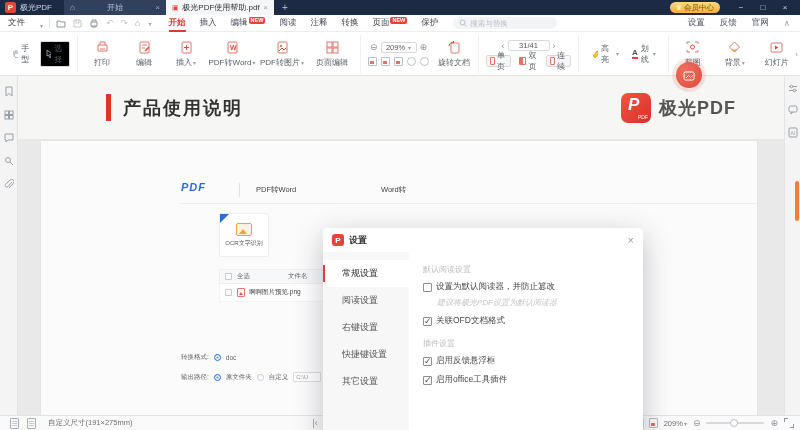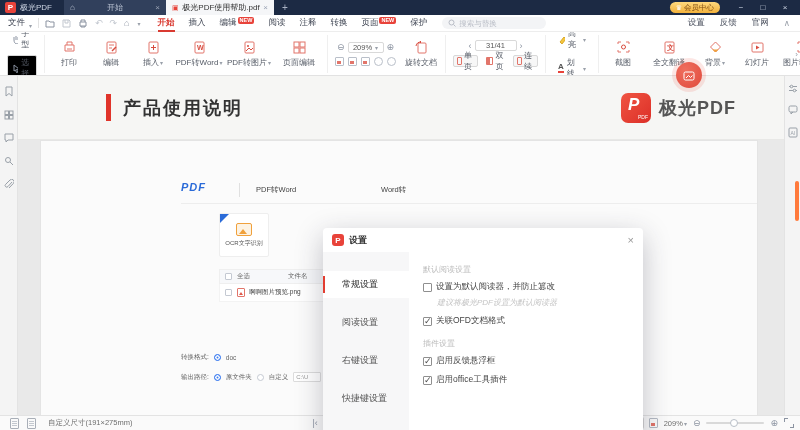--- a/index.html
+++ b/index.html
@@ -16,38 +16,38 @@
   .t-doc-ic{color:#e8433a;font-size:7px;}
   .t-x{color:#9aa3b5;font-size:8px;}
   .t-plus{margin-left:8px;color:#aab3c5;font-size:10px;position:relative;}
   .member{margin-left:auto;height:11px;padding:0 6px;background:linear-gradient(#ffd97e,#f2b23c);border-radius:6px;color:#7c4a12;font-size:7.5px;display:flex;align-items:center;gap:2px;}
   .member .crown{color:#fff;font-size:7px;}
   .winbtns{display:flex;gap:0;margin-left:10px;margin-right:4px;}
   .winbtn{width:22px;text-align:center;font-size:8px;color:#cdd5e3;cursor:default;}
 
   
   .menubar{position:absolute;top:15px;left:0;right:0;height:17px;background:#fff;border-bottom:1px solid #ededed;display:flex;align-items:center;font-size:8.5px;color:#3e4452;}
-  .m-file{margin-left:8px;display:flex;gap:3px;align-items:flex-end;}
+  .m-file{margin-left:8px;display:flex;gap:14px;align-items:flex-end;}
   .m-sep{width:1px;height:10px;background:#e2e2e2;margin:0 6px;}
   .qicons{display:flex;gap:7px;color:#8b93a1;font-size:9px;align-items:center;}
   .qico svg{display:block}
   .m-tabs{display:flex;margin-left:10px;}
   .m-tab{padding:0 7px;height:17px;display:flex;align-items:center;position:relative;}
   .m-tab.active{color:#d93a31;font-weight:bold;}
   .m-tab.active::after{content:"";position:absolute;left:7px;right:7px;bottom:0;height:2px;background:#d93a31;}
   .badge{background:#e8433a;color:#fff;font-size:5.5px;border-radius:2px;padding:0 2px;margin-left:1px;line-height:7px;height:7px;align-self:flex-start;margin-top:2px;font-weight:bold;}
   .m-search{margin-left:8px;width:104px;height:12px;background:#f3f4f6;border-radius:7px;display:flex;align-items:center;padding:0 6px;gap:3px;}
   .m-search input{border:0;background:transparent;outline:none;font-size:7.5px;width:80px;color:#555;}
   .m-search input::placeholder{color:#b9bdc6;}
   .m-right{margin-left:auto;display:flex;gap:15px;margin-right:10px;color:#4a505e;align-items:center;}
 
   
   .ribbon{position:absolute;top:32px;left:0;right:0;height:44px;background:#fff;border-bottom:1px solid #e2e2e2;display:flex;align-items:center;font-size:8px;color:#555b66;overflow:hidden;}
   .rgroup{display:flex;align-items:center;height:38px;padding:0 3px;border-right:1px solid #efefef;}
-  .stack2{display:flex;flex-direction:column;gap:3px;padding:0 4px;}
+  .stack2{display:flex;flex-direction:row;gap:3px;padding:0 4px;}
   .toolsm{display:flex;align-items:center;gap:3px;padding:1px 4px;border:1px solid transparent;border-radius:2px;}
   .toolsm.sel{border-color:#d8d8d8;background:#000000;}
   .bigbtn{width:42px;display:flex;flex-direction:column;align-items:center;justify-content:center;gap:3px;height:38px;}
   .bigbtn.w{width:50px;}
   .rlbl{white-space:nowrap;}
   .dd{font-size:6px;color:#9aa0aa;margin-left:1px;}
   .zcol,.pcol{display:flex;flex-direction:column;gap:4px;align-items:center;padding:0 4px;}
   .zrow{display:flex;align-items:center;gap:3px;font-size:9px;color:#8b93a1;}
   .zbox{width:36px;height:11px;border:1px solid #d9d9d9;border-radius:2px;font-size:7.5px;color:#555;display:flex;align-items:center;justify-content:center;gap:2px;background:#fff;}
   .trow{display:flex;align-items:center;gap:4px;}
@@ -102,21 +102,21 @@
   .mini-input{width:28px;height:10px;border:1px solid #dcdcdc;border-radius:1px;background:#fff;font-size:6px;color:#999;display:flex;align-items:center;padding-left:2px;}
 
   
   .dialog{position:absolute;left:323px;top:152px;width:320px;height:245px;background:#fff;border-radius:4px;box-shadow:0 8px 28px rgba(40,40,60,.28);z-index:20;overflow:hidden;}
   .d-head{height:24px;display:flex;align-items:center;padding:0 9px;}
   .d-logo{width:12px;height:12px;background:#e8433a;border-radius:3px;color:#fff;font-size:8px;font-weight:bold;display:flex;align-items:center;justify-content:center;}
   .d-title{margin-left:5px;font-size:9px;color:#333;font-weight:bold;}
   .d-close{margin-left:auto;color:#9a9a9a;font-size:11px;line-height:11px;}
   .d-body{position:absolute;top:24px;left:0;right:0;bottom:0;display:flex;}
   .d-nav{width:86px;background:#f7f7f8;padding-top:8px;display:flex;flex-direction:column;}
-  .d-item{height:27px;display:flex;align-items:center;padding-left:19px;font-size:9px;color:#555;position:relative;margin-top:11px;}
+  .d-item{height:27px;display:flex;align-items:center;padding-left:19px;font-size:9px;color:#555;position:relative;}
   .d-item.active{background:#fff;color:#2e2e2e;}
   .d-item.active::before{content:"";position:absolute;left:0;top:5px;bottom:5px;width:2px;background:#e23d31;}
   .d-content{flex:1;padding:8px 14px 0 14px;display:flex;flex-direction:column;}
   .d-section{font-size:8px;color:#bcbcbc;margin:4px 0 6px 0;}
   .d-row{display:flex;align-items:center;gap:4px;margin-bottom:7px;}
   .cbx{width:9px;height:9px;border:1px solid #8f8f8f;border-radius:1px;background:#fff;position:relative;flex:none;}
   .cbx.on::after{content:"✓";position:absolute;left:0px;top:-2px;font-size:9px;color:#4a4a4a;}
   .d-lbl{font-size:8.5px;color:#454545;}
   .d-note{font-size:8px;color:#c4c4c4;margin:-3px 0 7px 14px;font-style:italic;}
 
@@ -375,27 +375,20 @@
         </div>
       </div>
     </div>
     <div class="rgroup" style="border-right:0;">
       <div class="bigbtn">
         <svg width="15" height="14">
             <path d="M2 4V2h3M13 4V2h-3M2 10v2h3M13 10v2h-3" fill="none" stroke="#e2756a"></path>
             <circle cx="7.5" cy="7" r="2" fill="none" stroke="#d84b3e"></circle>
           </svg>
         <span class="rlbl">截图</span>
-      </div>
-      <div class="bigbtn w">
-        <svg width="15" height="14">
-            <rect x="3" y="2" width="9" height="11" rx="1" fill="none" stroke="#e2756a"></rect>
-            <text x="5" y="10" font-size="7" fill="#d84b3e" font-weight="bold">文</text>
-          </svg>
-        <span class="rlbl">全文翻译</span>
       </div>
       <div class="bigbtn">
         <svg width="15" height="14">
             <path d="M7.5 2l5 5-5 5-5-5z" fill="none" stroke="#e2756a"></path>
             <path d="M5 9.5l2.5 2.5 2.5-2.5" fill="#f0a13c" stroke="#f0a13c"></path>
           </svg>
         <span class="rlbl"><span>背景</span><span class="dd">▾</span></span>
       </div>
       <div class="bigbtn">
         <svg width="15" height="14">

